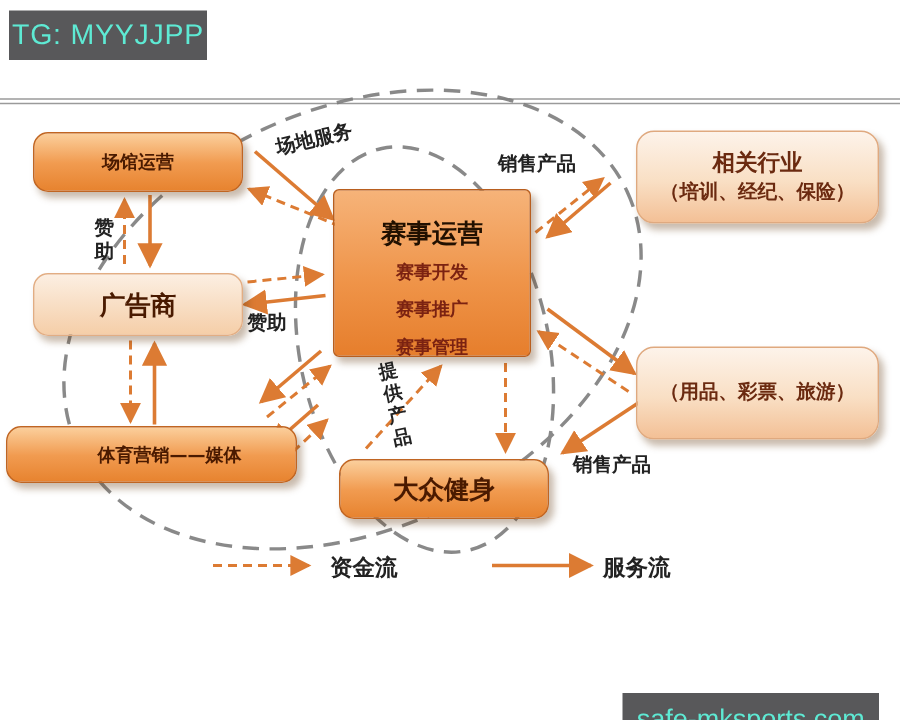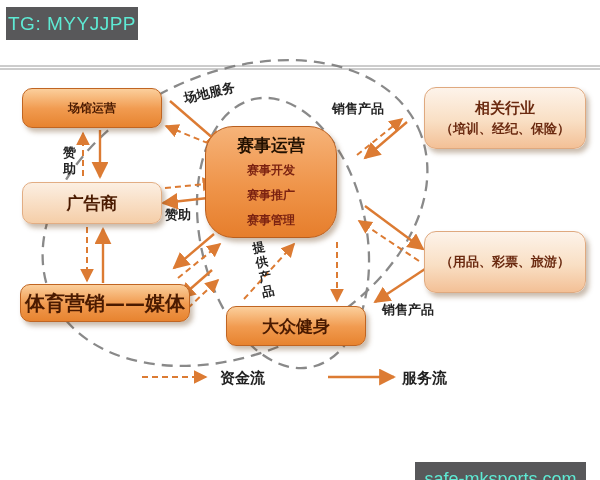--- a/index.html
+++ b/index.html
@@ -17,25 +17,25 @@
         color:#4A1A00;font-weight:bold;text-align:center;}
   .strong{background:linear-gradient(180deg,#FBCF9C 0%,#F19B50 52%,#E7832F 100%);
           border:1.5px solid #C06522;}
   .light{background:linear-gradient(180deg,#FDF3EA 0%,#F9DFC4 55%,#F3C096 100%);
          border:1.5px solid #DFA97F;color:#6B2A10;}
   .adv{background:linear-gradient(180deg,#FCEFE2 0%,#F5CEA8 100%);
        border:1.5px solid #E2AD83;}
 
   .node.venue{left:22px;top:88px;width:138px;height:38px;font-size:12px;}
   .node.advertiser{left:22px;top:182px;width:138px;height:40px;font-size:17px;}
-  .node.marketing{left:20px;top:284px;width:168px;height:36px;font-size:20px;}
+  .node.marketing{left:4px;top:284px;width:168px;height:36px;font-size:12px;padding-left:24px;}
   .node.fitness{left:226px;top:306px;width:138px;height:38px;font-size:17px;}
 
-  .node.center{left:205px;top:126px;width:132px;height:112px;border-radius:28px;
-               flex-direction:column;justify-content:flex-start;padding-top:6px;box-sizing:border-box;
+  .node.center{left:222px;top:126px;width:132px;height:112px;border-radius:4px;
+               flex-direction:column;justify-content:flex-start;padding-top:17px;box-sizing:border-box;
                background:linear-gradient(180deg,#F6B379 0%,#EF9449 55%,#E67E2C 100%);
                border:1.5px solid #B85E1E;}
   .center-title{font-size:17px;font-weight:bold;color:#211000;line-height:25px;}
   .center-line{font-size:12px;font-weight:bold;color:#7B2211;line-height:25px;}
 
   .node.related{left:424px;top:87px;width:160px;height:60px;flex-direction:column;border-radius:12px;}
   .node.derivative{left:424px;top:231px;width:160px;height:60px;flex-direction:column;border-radius:12px;}
   .rt-title{font-size:15px;font-weight:bold;line-height:22px;}
   .rt-sub{font-size:13px;font-weight:bold;line-height:20px;}
 

